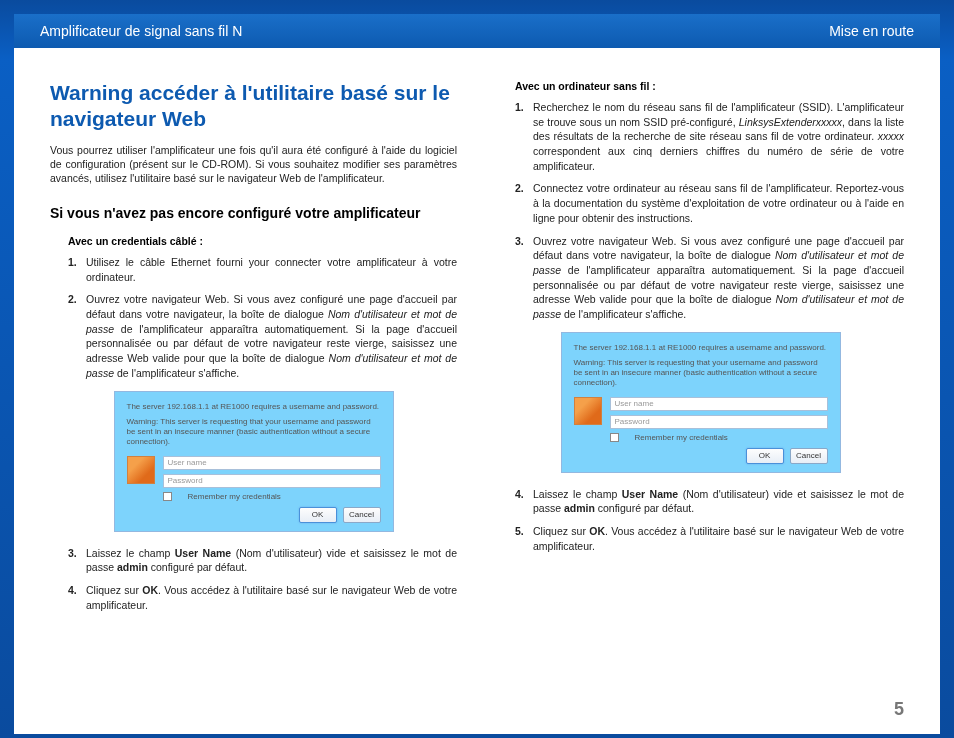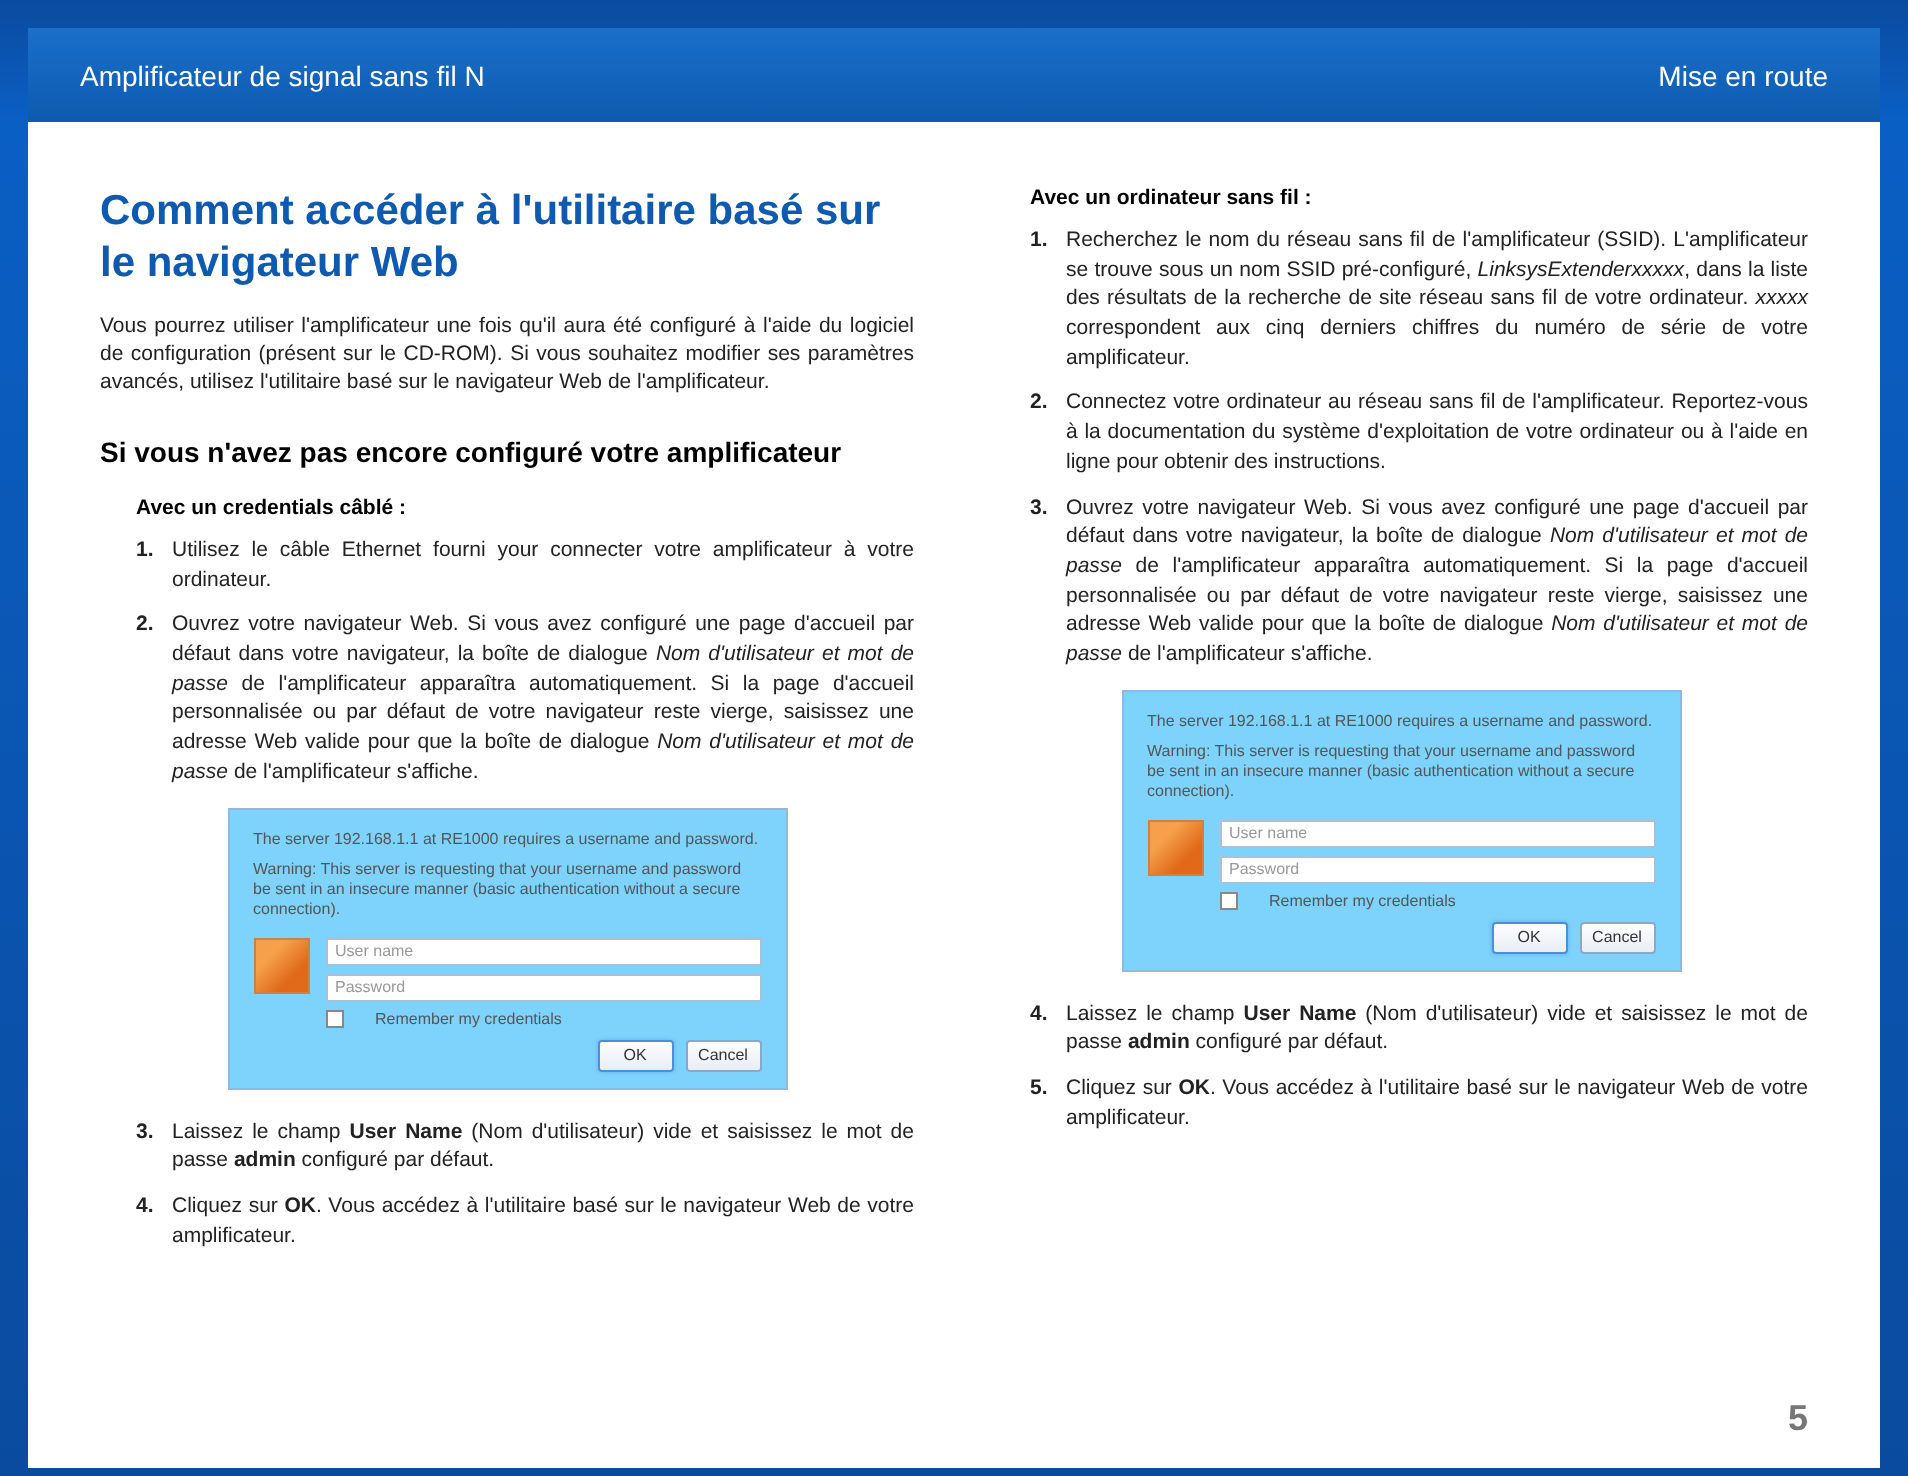--- a/index.html
+++ b/index.html
@@ -12,21 +12,21 @@
   }
   .page {
     background: #fff;
     margin: 14px 14px 0 14px;
     height: 720px;
     position: relative;
   }
   .header-bar {
     background: linear-gradient(to bottom, #1a6fc9 0%, #0d5ab0 100%);
     color: #fff;
-    height: 47px;
+    height: 34px;
     display: flex;
     justify-content: space-between;
     align-items: center;
     padding: 0 26px;
     font-size: 14px;
     font-weight: 300;
     text-align: right;
   }
   .content {
     display: flex;
@@ -153,21 +153,21 @@
 <div class="page">
 
   <div class="header-bar">
     <span>Amplificateur de signal sans fil N</span>
     <span>Mise en route</span>
   </div>
 
   <div class="content">
 
     <div class="col">
-      <h1>Comment accéder à l'utilitaire basé sur le navigateur Web</h1>
+      <h1>Warning accéder à l'utilitaire basé sur le navigateur Web</h1>
       <p class="intro">Vous pourrez utiliser l'amplificateur une fois qu'il aura été configuré à l'aide du logiciel de configuration (présent sur le CD-ROM). Si vous souhaitez modifier ses paramètres avancés, utilisez l'utilitaire basé sur le navigateur Web de l'amplificateur.</p>
       <h2>Si vous n'avez pas encore configuré votre amplificateur</h2>
       <h3>Avec un credentials câblé :</h3>
       <ol>
         <li>Utilisez le câble Ethernet fourni your connecter votre amplificateur à votre ordinateur.</li>
         <li>
           <span>Ouvrez votre navigateur Web. Si vous avez configuré une page d'accueil par défaut dans votre navigateur, la boîte de dialogue </span><span class="em">Nom d'utilisateur et mot de passe</span><span> de l'amplificateur apparaîtra automatiquement. Si la page d'accueil personnalisée ou par défaut de votre navigateur reste vierge, saisissez une adresse Web valide pour que la boîte de dialogue </span><span class="em">Nom d'utilisateur et mot de passe</span><span> de l'amplificateur s'affiche.</span>
         </li>
       </ol>
 

